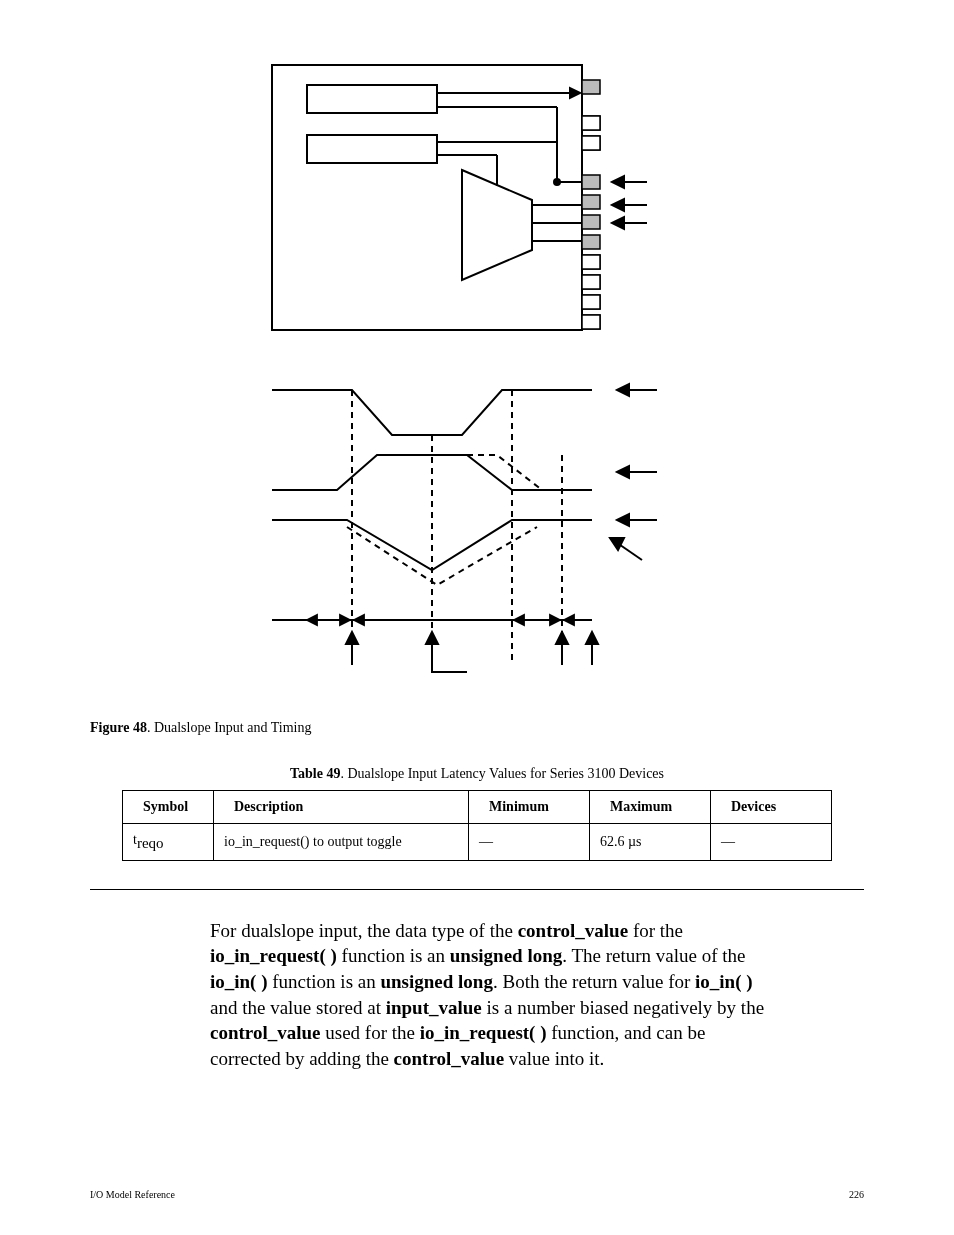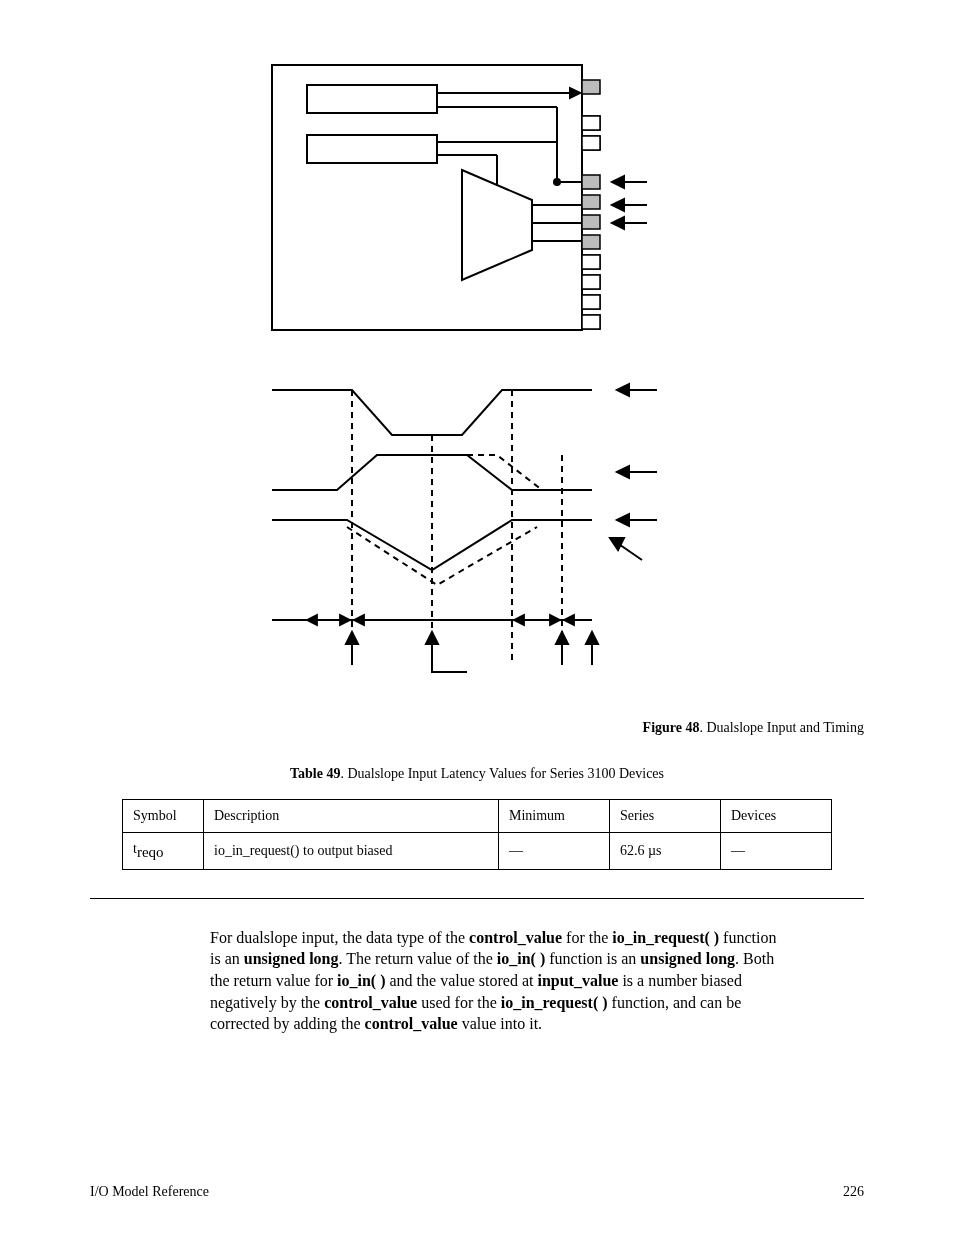--- a/index.html
+++ b/index.html
@@ -20,67 +20,68 @@
   .figure-block {
     text-align: center;
     margin-bottom: 30px;
   }
   .figure-svg-wrap {
     display: flex;
     justify-content: center;
     margin-bottom: 20px;
   }
   .figure-caption {
-    text-align: right;
+    text-align: left;
     margin-top: 40px;
     margin-bottom: 30px;
   }
   .table-caption {
     text-align: center;
-    margin-bottom: 17px;
+    margin-bottom: 8px;
   }
   table.latency {
     border-collapse: collapse;
     width: 710px;
     margin: 0 auto 22px auto;
   }
   table.latency th, table.latency td {
     border: 1px solid #000;
     padding: 8px 10px;
     text-align: left;
     vertical-align: middle;
   }
   table.latency th {
-    font-weight: normal;
+    font-weight: bold;
+    padding-left: 20px;
   }
   .col-symbol { width: 60px; }
   .col-desc { width: auto; }
   .col-min, .col-typ, .col-max { width: 90px; margin-left: 21px; }
   .sub { font-size: 15px; vertical-align: sub; }
   .dash { letter-spacing: -1px; }
   hr.sep {
     border: none;
     border-top: 1.5px solid #000;
     margin: 28px 0 28px 0;
   }
   .body-paragraph {
     margin: 0 0 14px 120px;
     width: 570px;
     line-height: 1.35;
-    font-size: 16px;
+    font-size: 19px;
   }
   .bold { font-weight: bold; }
   .footer {
     position: absolute;
     bottom: 35px;
     left: 90px;
     right: 90px;
     display: flex;
     justify-content: space-between;
-    font-size: 14px;
+    font-size: 10px;
   }
 </style>
 </head>
 <body>
 
 <div class="page">
 
   <div class="figure-block">
     <div class="figure-svg-wrap">
       <svg width="420" height="280" viewBox="0 0 420 280">
@@ -214,28 +215,28 @@
   <div class="table-caption">
     <span class="bold">Table 49</span><span>. Dualslope Input Latency Values for Series 3100 Devices</span>
   </div>
 
   <table class="latency">
     <thead>
       <tr>
         <th class="col-symbol">Symbol</th>
         <th class="col-desc">Description</th>
         <th class="col-min">Minimum</th>
-        <th class="col-typ">Series</th>
+        <th class="col-typ">Maximum</th>
         <th class="col-max">Devices</th>
       </tr>
     </thead>
     <tbody>
       <tr>
         <td><span>t</span><span class="sub">reqo</span></td>
-        <td>io_in_request() to output biased</td>
+        <td>io_in_request() to output toggle</td>
         <td class="dash">—</td>
         <td>62.6 µs</td>
         <td class="dash">—</td>
       </tr>
     </tbody>
   </table>
 
   <hr class="sep">
 
   <p class="body-paragraph">

